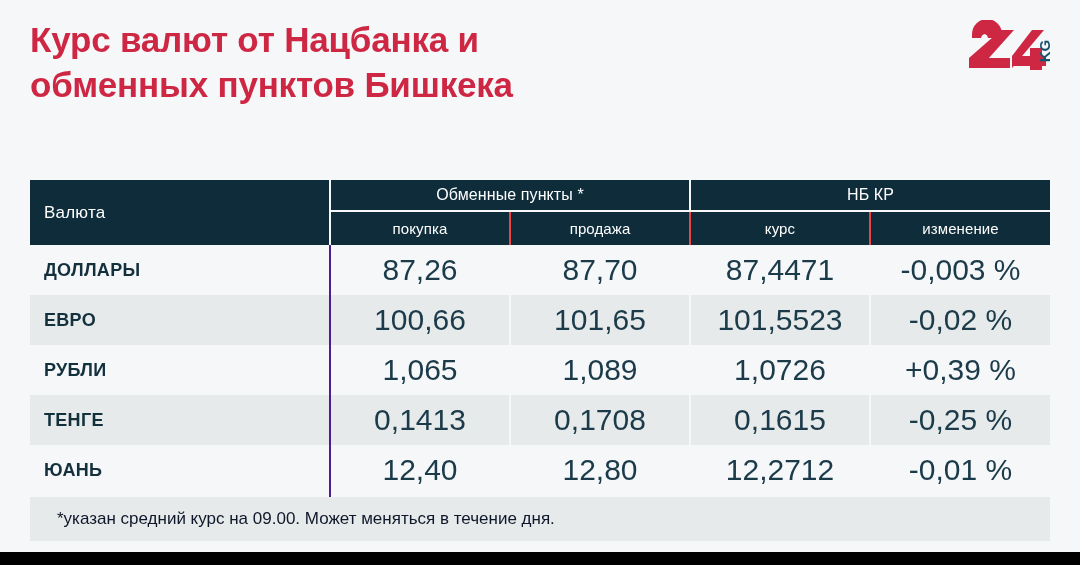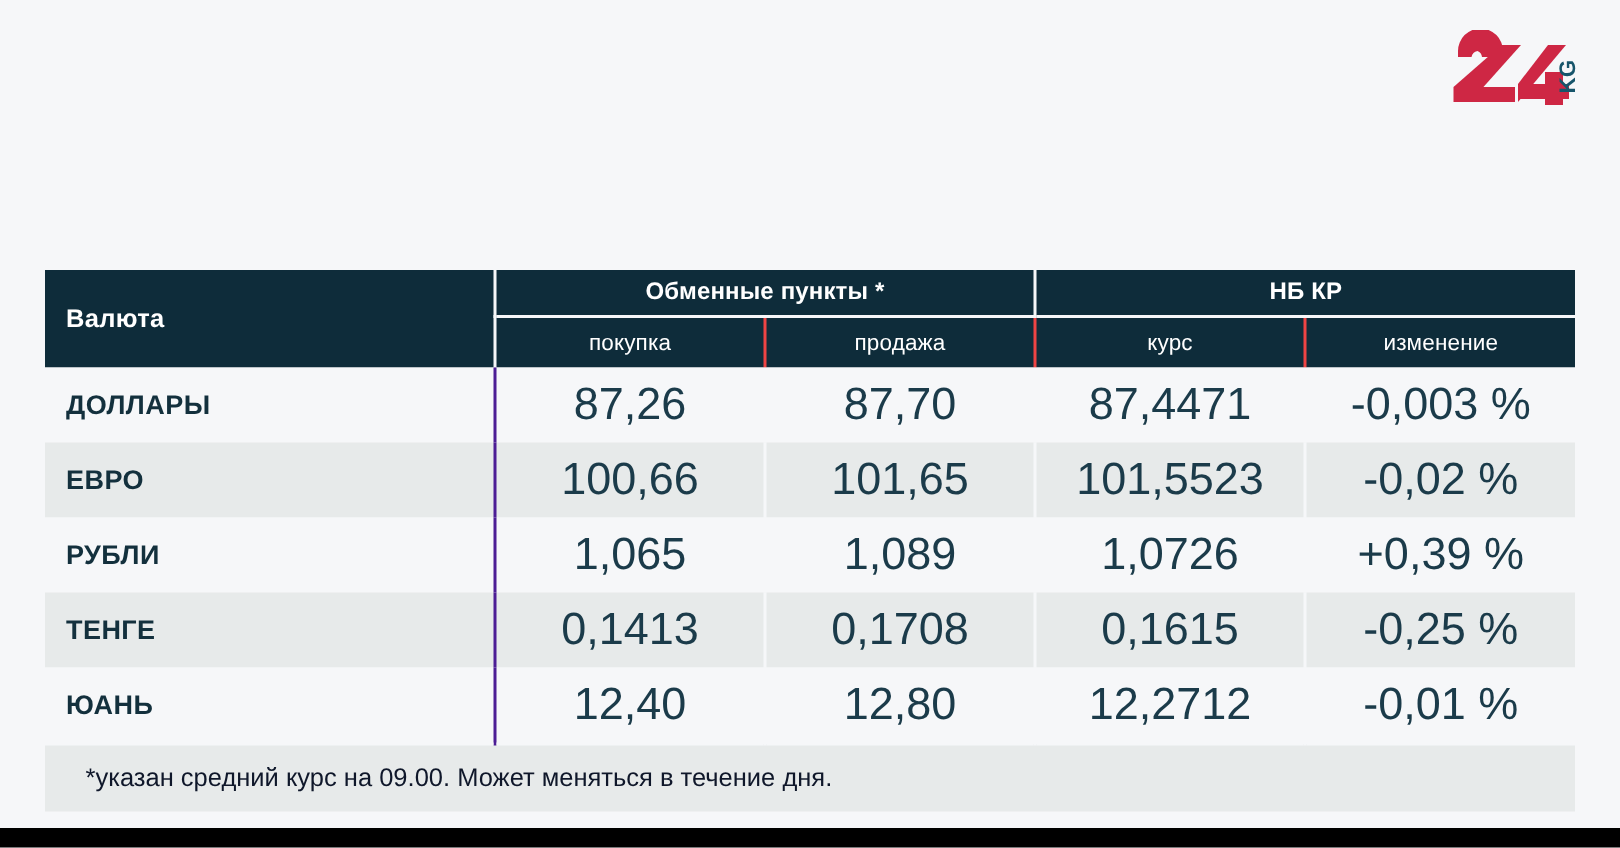--- a/index.html
+++ b/index.html
@@ -78,21 +78,21 @@
   table.rates col.c-buy  { width: 180px; }
   table.rates col.c-sell { width: 180px; }
   table.rates col.c-rate { width: 180px; }
   table.rates col.c-chg  { width: 180px; }
 
   thead th {
     background: #0e2c3a;
     color: #ffffff;
     padding: 0;
     margin: 0;
-    font-weight: bold;
+    font-weight: normal;
   }
 
   th.cur-head {
     height: 63px;
     text-align: left;
     padding-left: 14px;
     font-size: 17px;
     letter-spacing: 0.2px;
     vertical-align: middle;
     border-right: 2px solid #f6f7f9;
@@ -162,20 +162,22 @@
     height: 13px;
     background: #000000;
   }
 </style>
 </head>
 <body>
 
 <div class="page">
 
   <div class="header-block">
+    <h1 class="title">Курс валют от Нацбанка и
+обменных пунктов Бишкека</h1>
   </div>
 
   <div class="logo">
     <svg width="90" height="58" viewBox="0 0 90 58" xmlns="http://www.w3.org/2000/svg">
       <g fill="#ce2744">
         <path d="M4 14 A15 15 0 0 1 34 14 L34 18 L20 18 A5 5 0 0 0 17 14 A5 5 0 0 0 13 18 L4 18 Z"></path>
         <path d="M33 10 L46 10 L12 48 L1 48 L1 38 Z"></path>
         <path d="M6 38 L42 38 L42 48 L6 48 Z"></path>
         <path d="M64 10 L76 10 L44 48 L44 36 Z"></path>
         <path d="M44 36 L78 36 L78 46 L44 46 Z"></path>

